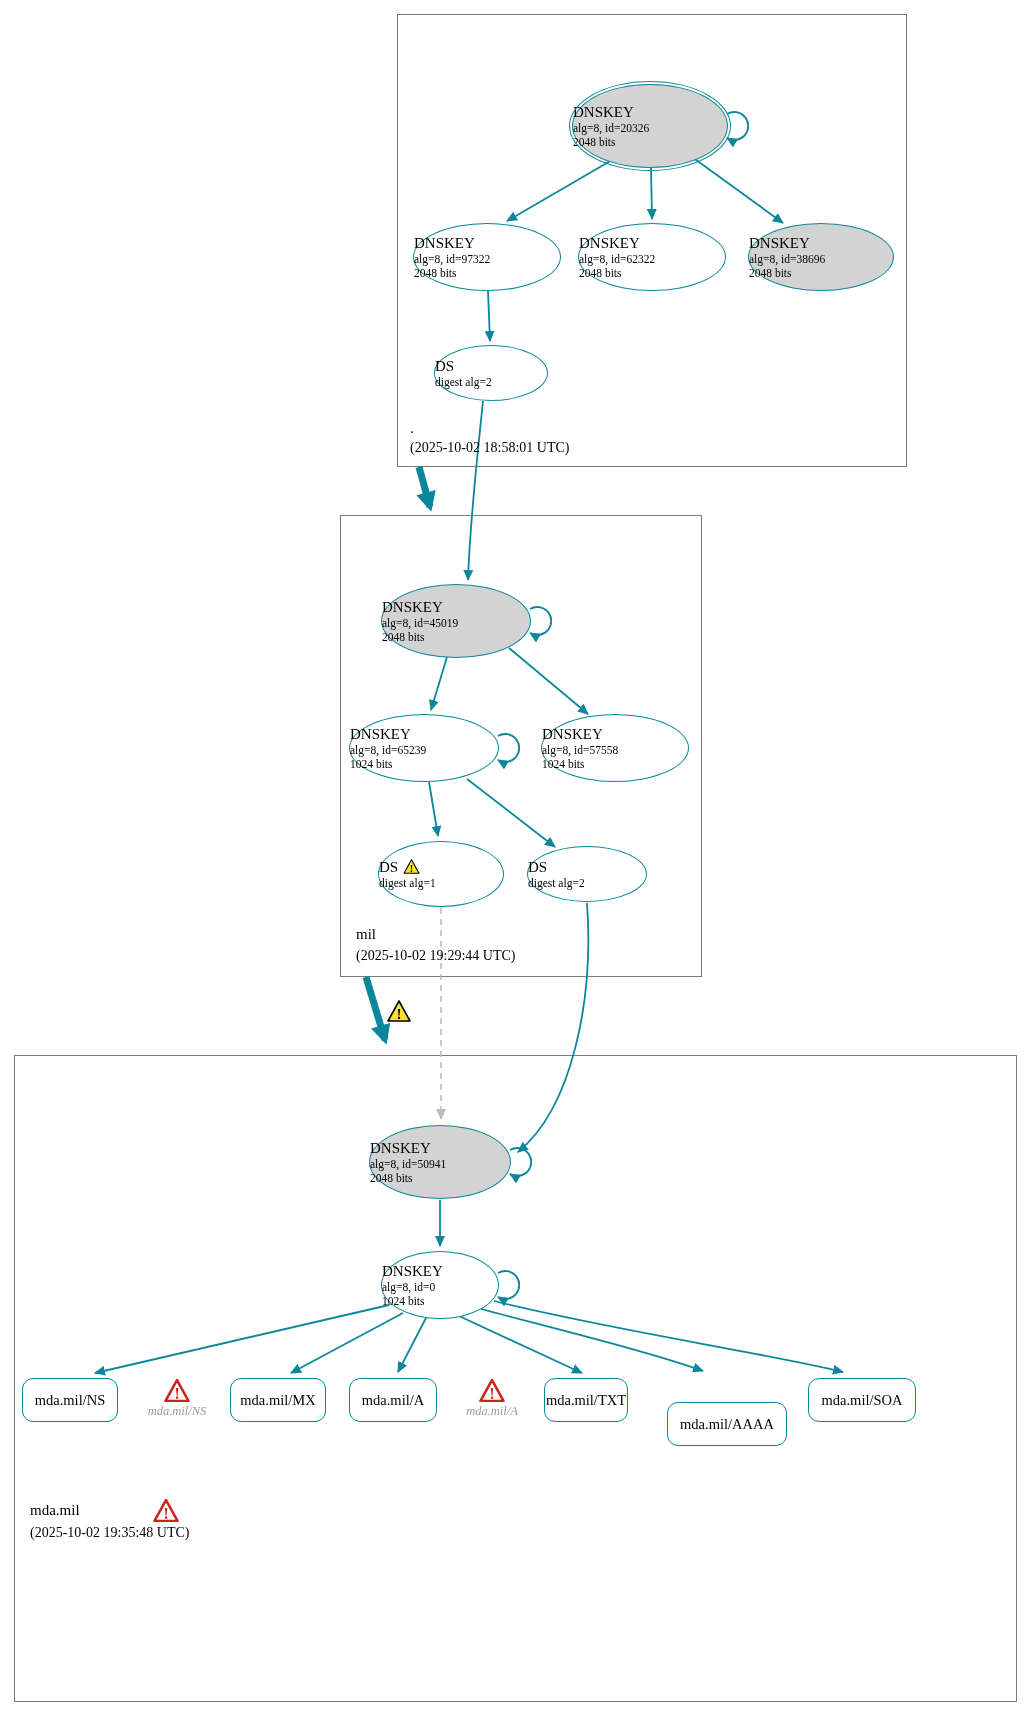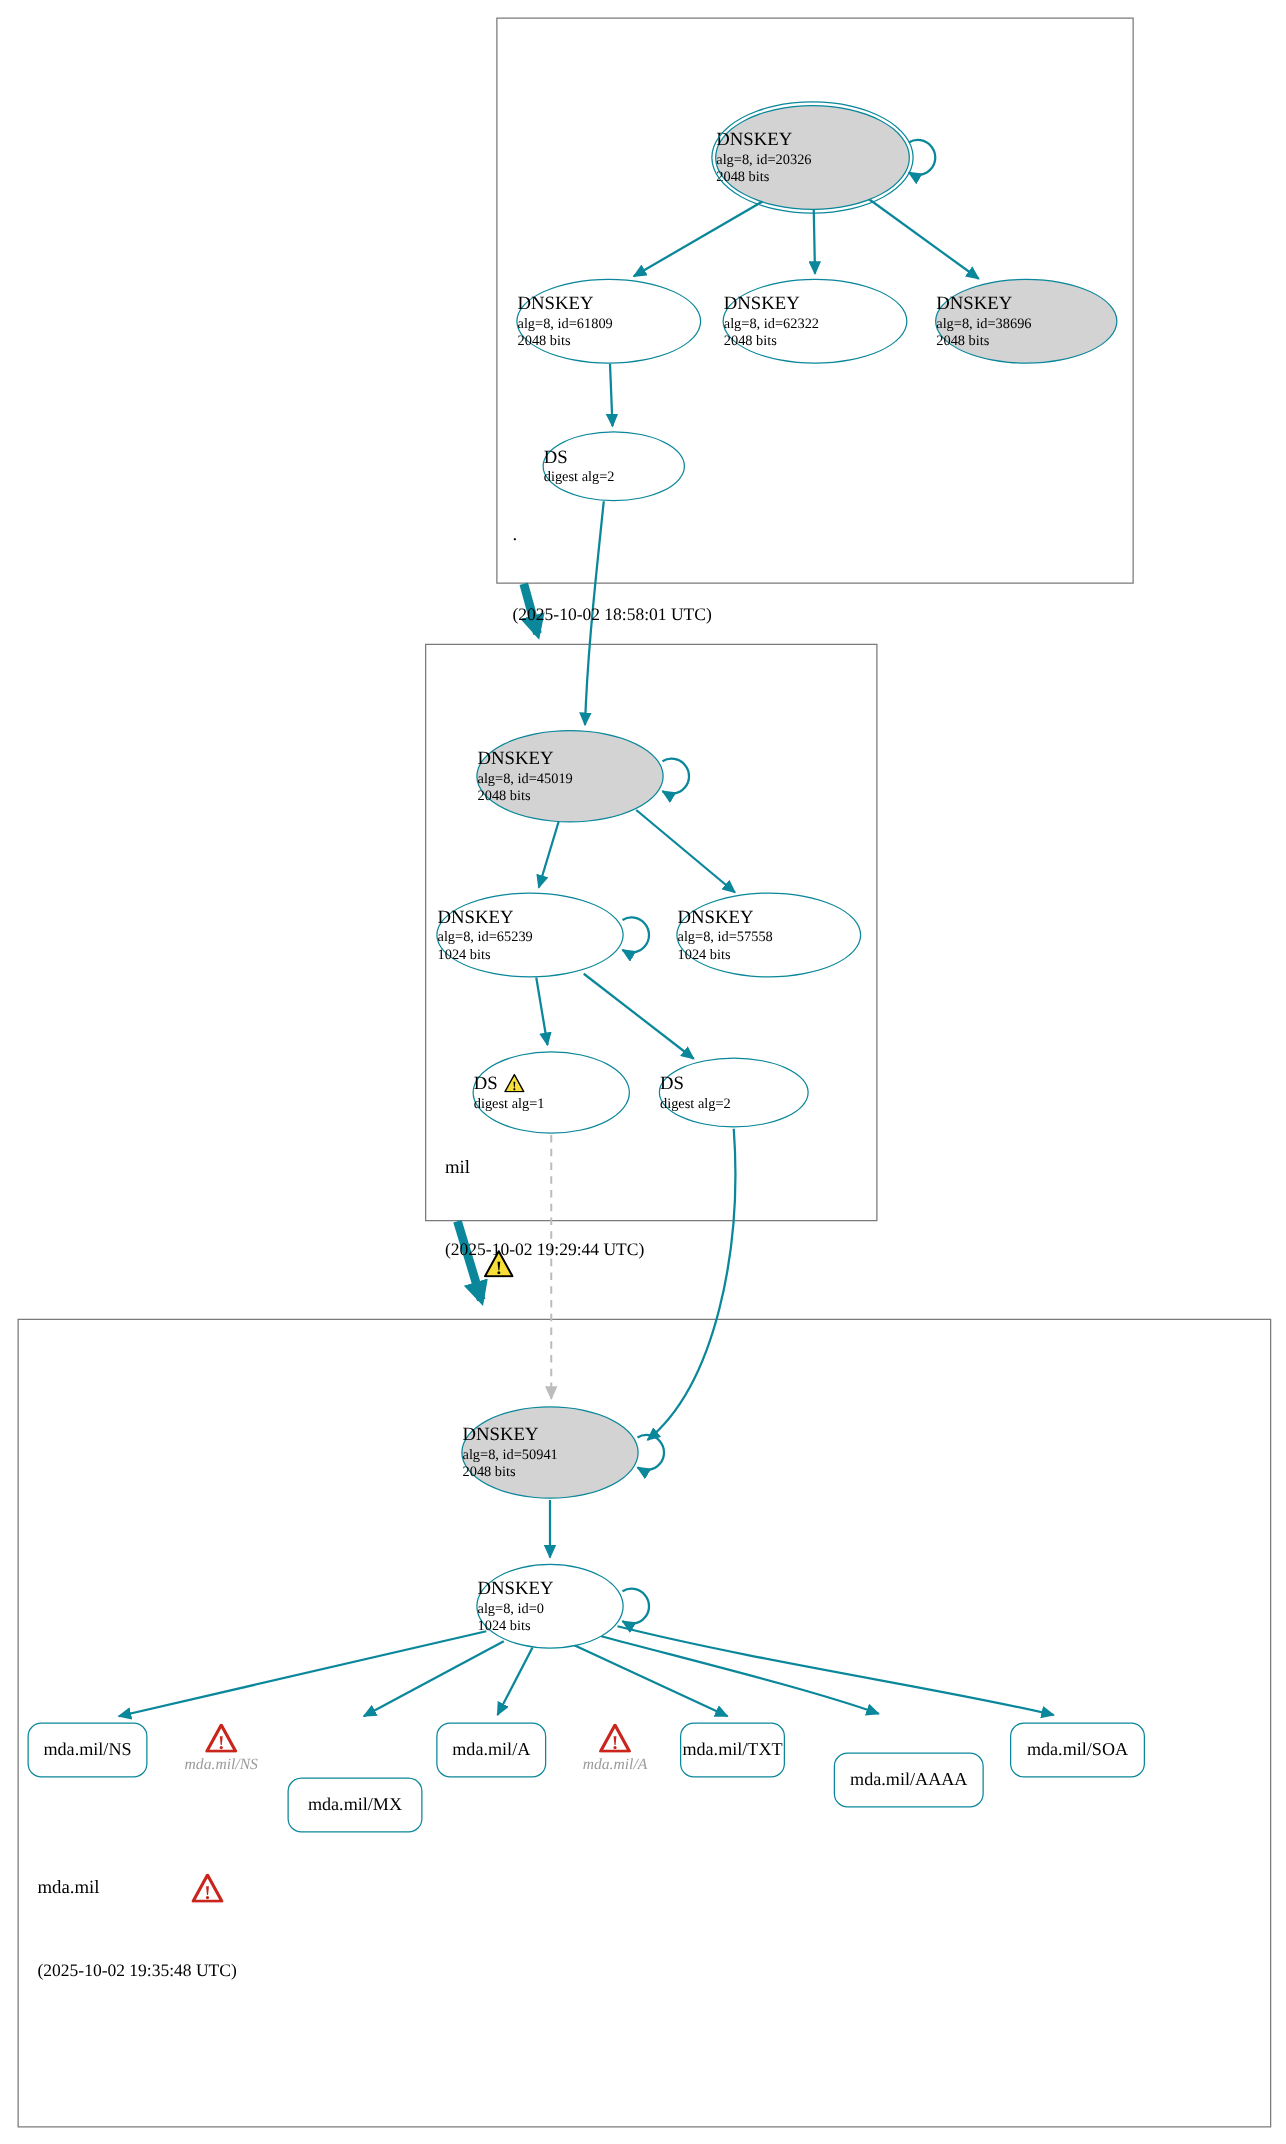--- a/index.html
+++ b/index.html
@@ -10,21 +10,21 @@
   .ellipse{position:absolute;border:1.7px solid #0a879a;border-radius:50%;background:#fff;
            display:flex;flex-direction:column;align-items:flex-start;justify-content:center;
            text-align:center;line-height:1.22;box-sizing:border-box;}
   .gray{background:#d3d3d3;}
   .double{outline:1.7px solid #0a879a;outline-offset:2.5px;}
   .node-title{font-size:15px;display:flex;align-items:center;justify-content:center;gap:5px;}
   .node-sub{font-size:11.5px;}
   .rrset{position:absolute;height:44px;border:1.7px solid #0a879a;border-radius:11px;background:#fff;
          display:flex;align-items:center;justify-content:center;font-size:14.5px;box-sizing:border-box;}
   .zone-label{position:absolute;font-size:15px;}
-  .zone-ts{position:absolute;font-size:14px;margin-top:45px;}
+  .zone-ts{position:absolute;font-size:14px;}
   .ghost-label{position:absolute;font-size:12.5px;font-style:italic;color:#9a9a9a;
                transform:translateX(-50%);white-space:nowrap;}
   .icon{position:absolute;}
 </style>
 </head>
 <body>
 
 <div id="canvas">
 
   <div class="zonebox" style="left:397px;top:14px;width:508px;height:451px;"></div>
@@ -76,21 +76,21 @@
   </svg>
 
   <div class="ellipse gray double" style="left:572px;top:84px;width:156px;height:84px;">
     <div class="node-title">DNSKEY</div>
     <div class="node-sub">alg=8, id=20326</div>
     <div class="node-sub">2048 bits</div>
   </div>
 
   <div class="ellipse" style="left:413px;top:223px;width:148px;height:68px;">
     <div class="node-title">DNSKEY</div>
-    <div class="node-sub">alg=8, id=61809</div>
+    <div class="node-sub">alg=8, id=97322</div>
     <div class="node-sub">2048 bits</div>
   </div>
 
   <div class="ellipse" style="left:578px;top:223px;width:148px;height:68px;">
     <div class="node-title">DNSKEY</div>
     <div class="node-sub">alg=8, id=62322</div>
     <div class="node-sub">2048 bits</div>
   </div>
 
   <div class="ellipse gray" style="left:748px;top:223px;width:146px;height:68px;">
@@ -157,21 +157,21 @@
 
   <div class="ellipse" style="left:381px;top:1251px;width:118px;height:68px;">
     <div class="node-title">DNSKEY</div>
     <div class="node-sub">alg=8, id=0</div>
     <div class="node-sub">1024 bits</div>
   </div>
 
   <div class="rrset" style="left:22px;top:1378px;width:96px;">
     <span>mda.mil/NS</span>
   </div>
-  <div class="rrset" style="left:230px;top:1378px;width:108px;margin-top:44px;">
+  <div class="rrset" style="left:230px;top:1378px;width:96px;">
     <span>mda.mil/MX</span>
   </div>
   <div class="rrset" style="left:349px;top:1378px;width:88px;">
     <span>mda.mil/A</span>
   </div>
   <div class="rrset" style="left:544px;top:1378px;width:84px;">
     <span>mda.mil/TXT</span>
   </div>
   <div class="rrset" style="left:667px;top:1378px;width:120px;margin-top:24px;">
     <span>mda.mil/AAAA</span>

